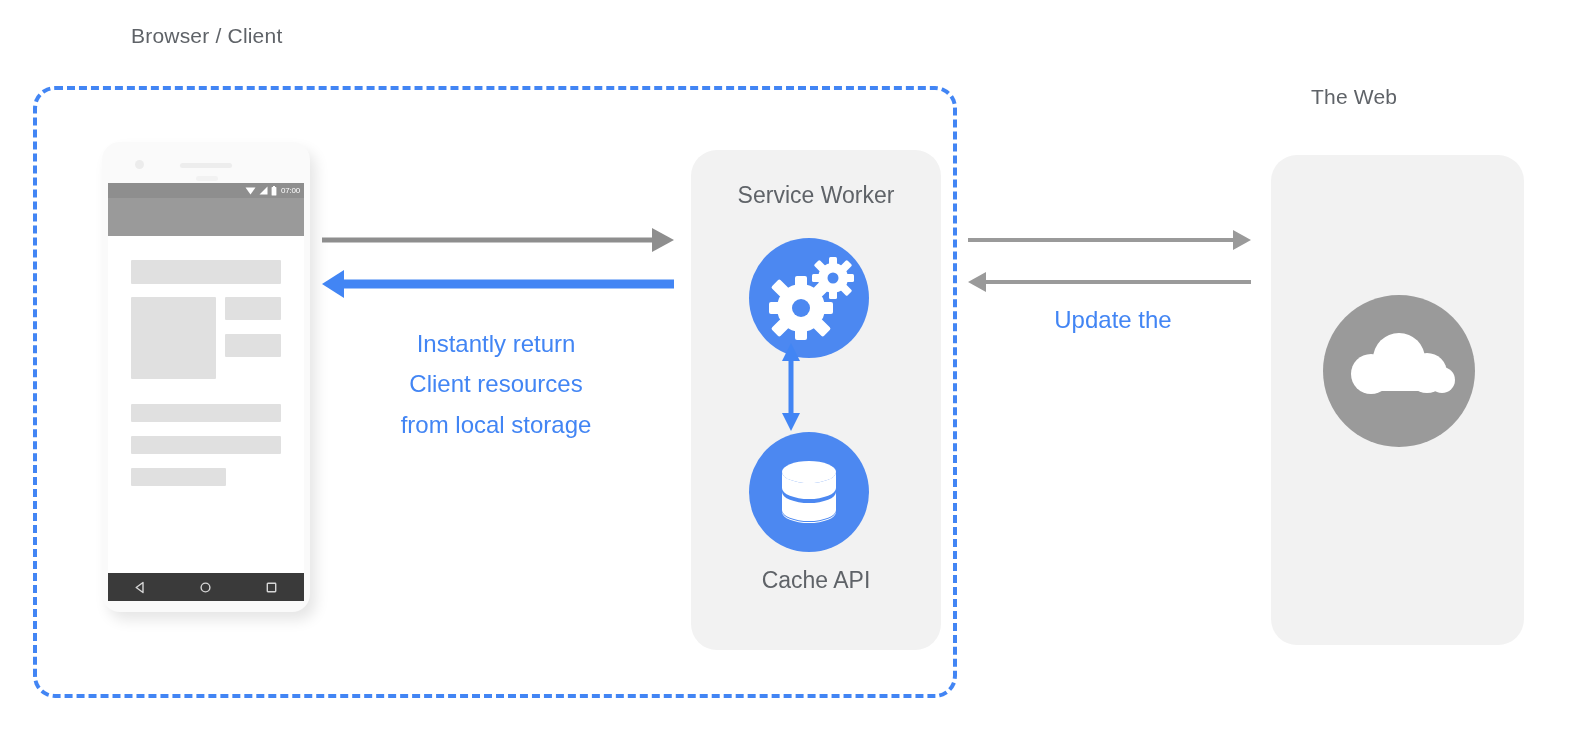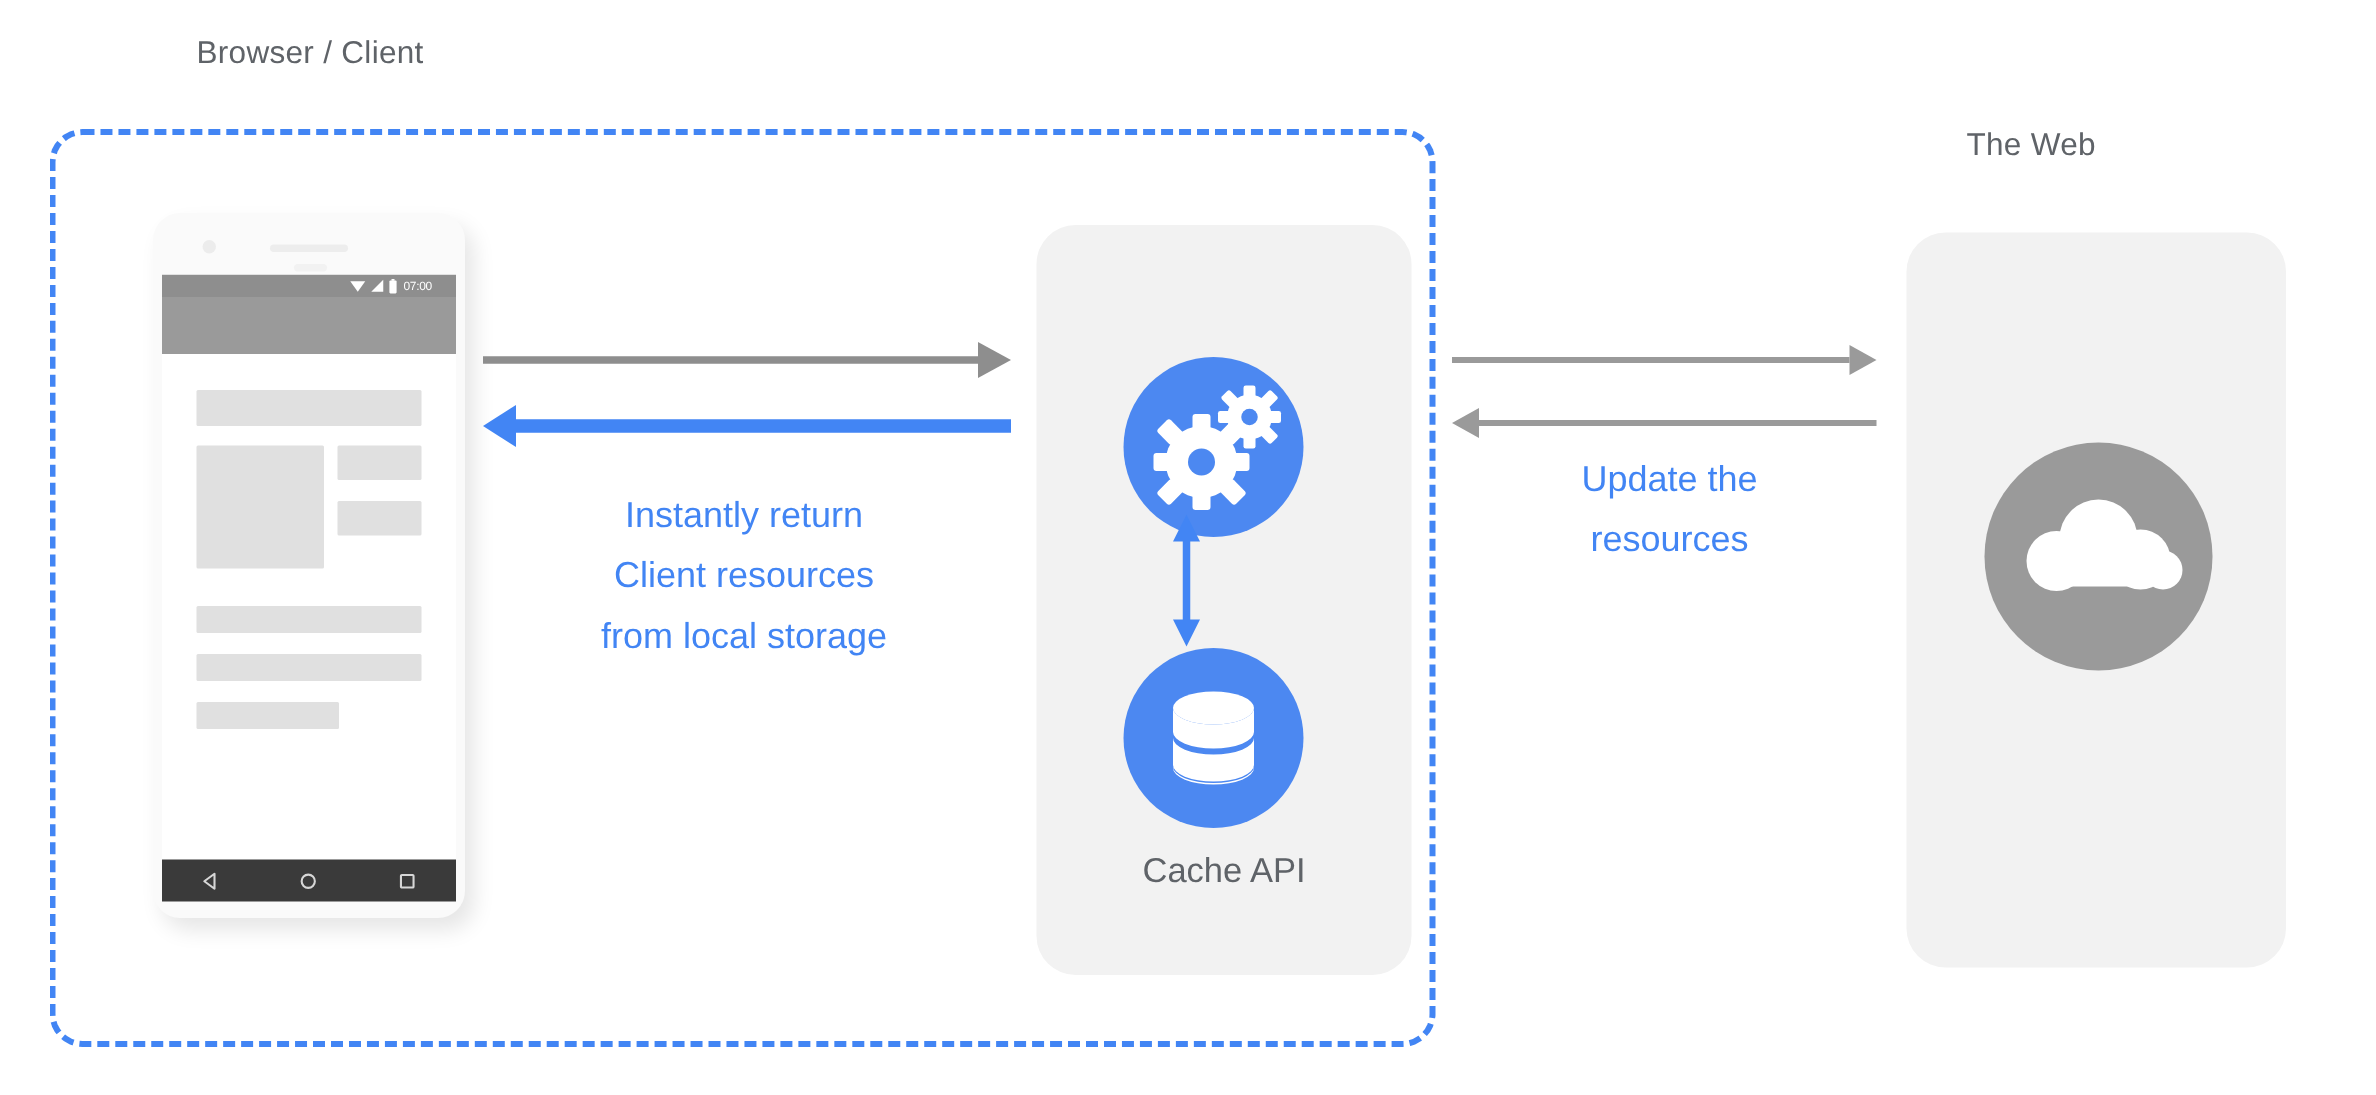--- a/index.html
+++ b/index.html
@@ -89,21 +89,21 @@
     background: #ffffff;
     overflow: hidden;
   }
   #statusbar {
     position: relative;
     height: 15px;
     background: #8e8e8e;
     display: flex;
     align-items: center;
     justify-content: flex-end;
-    padding-right: 16px;
+    padding-right: 4px;
     box-sizing: border-box;
   }
   .sb-icon { display: block; margin-left: 3px; }
   #statusbar-time {
     font-size: 8px;
     color: #ffffff;
     margin-left: 4px;
     letter-spacing: -0.2px;
     line-height: 1;
   }
@@ -268,20 +268,21 @@
   </svg>
 
   <div class="annotation" id="left-annotation">
     <div>Instantly return</div>
     <div>Client resources</div>
     <div>from local storage</div>
   </div>
 
   <div id="service-worker-panel">
 
+    <div class="panel-label" id="service-worker-title">Service Worker</div>
 
     <div class="blue-circle" id="sw-icon-circle">
       <svg width="120" height="120" viewBox="0 0 120 120">
 
         <g fill="#ffffff">
           <circle cx="52" cy="70" r="24"></circle>
           <rect x="46" y="38" width="12" height="14" rx="2"></rect>
           <rect x="46" y="88" width="12" height="14" rx="2"></rect>
           <rect x="20" y="64" width="14" height="12" rx="2"></rect>
           <rect x="70" y="64" width="14" height="12" rx="2"></rect>
@@ -334,21 +335,20 @@
       <path d="M265 2 L283 12 L265 22 Z" fill="#9a9a9a"></path>
     </g>
     <g>
       <line x1="18" y1="54" x2="283" y2="54" stroke="#9a9a9a" stroke-width="4"></line>
       <path d="M18 44 L0 54 L18 64 Z" fill="#9a9a9a"></path>
     </g>
   </svg>
 
   <div class="annotation" id="right-annotation">
     <div>Update the</div>
-    <div>resources</div>
   </div>
 
   <div id="the-web-panel">
     <div id="web-icon-circle">
       <svg width="152" height="152" viewBox="0 0 152 152">
         <g fill="#ffffff">
           <circle cx="76" cy="64" r="26"></circle>
           <circle cx="48" cy="79" r="20"></circle>
           <circle cx="104" cy="78" r="20"></circle>
           <circle cx="119" cy="85" r="13"></circle>

